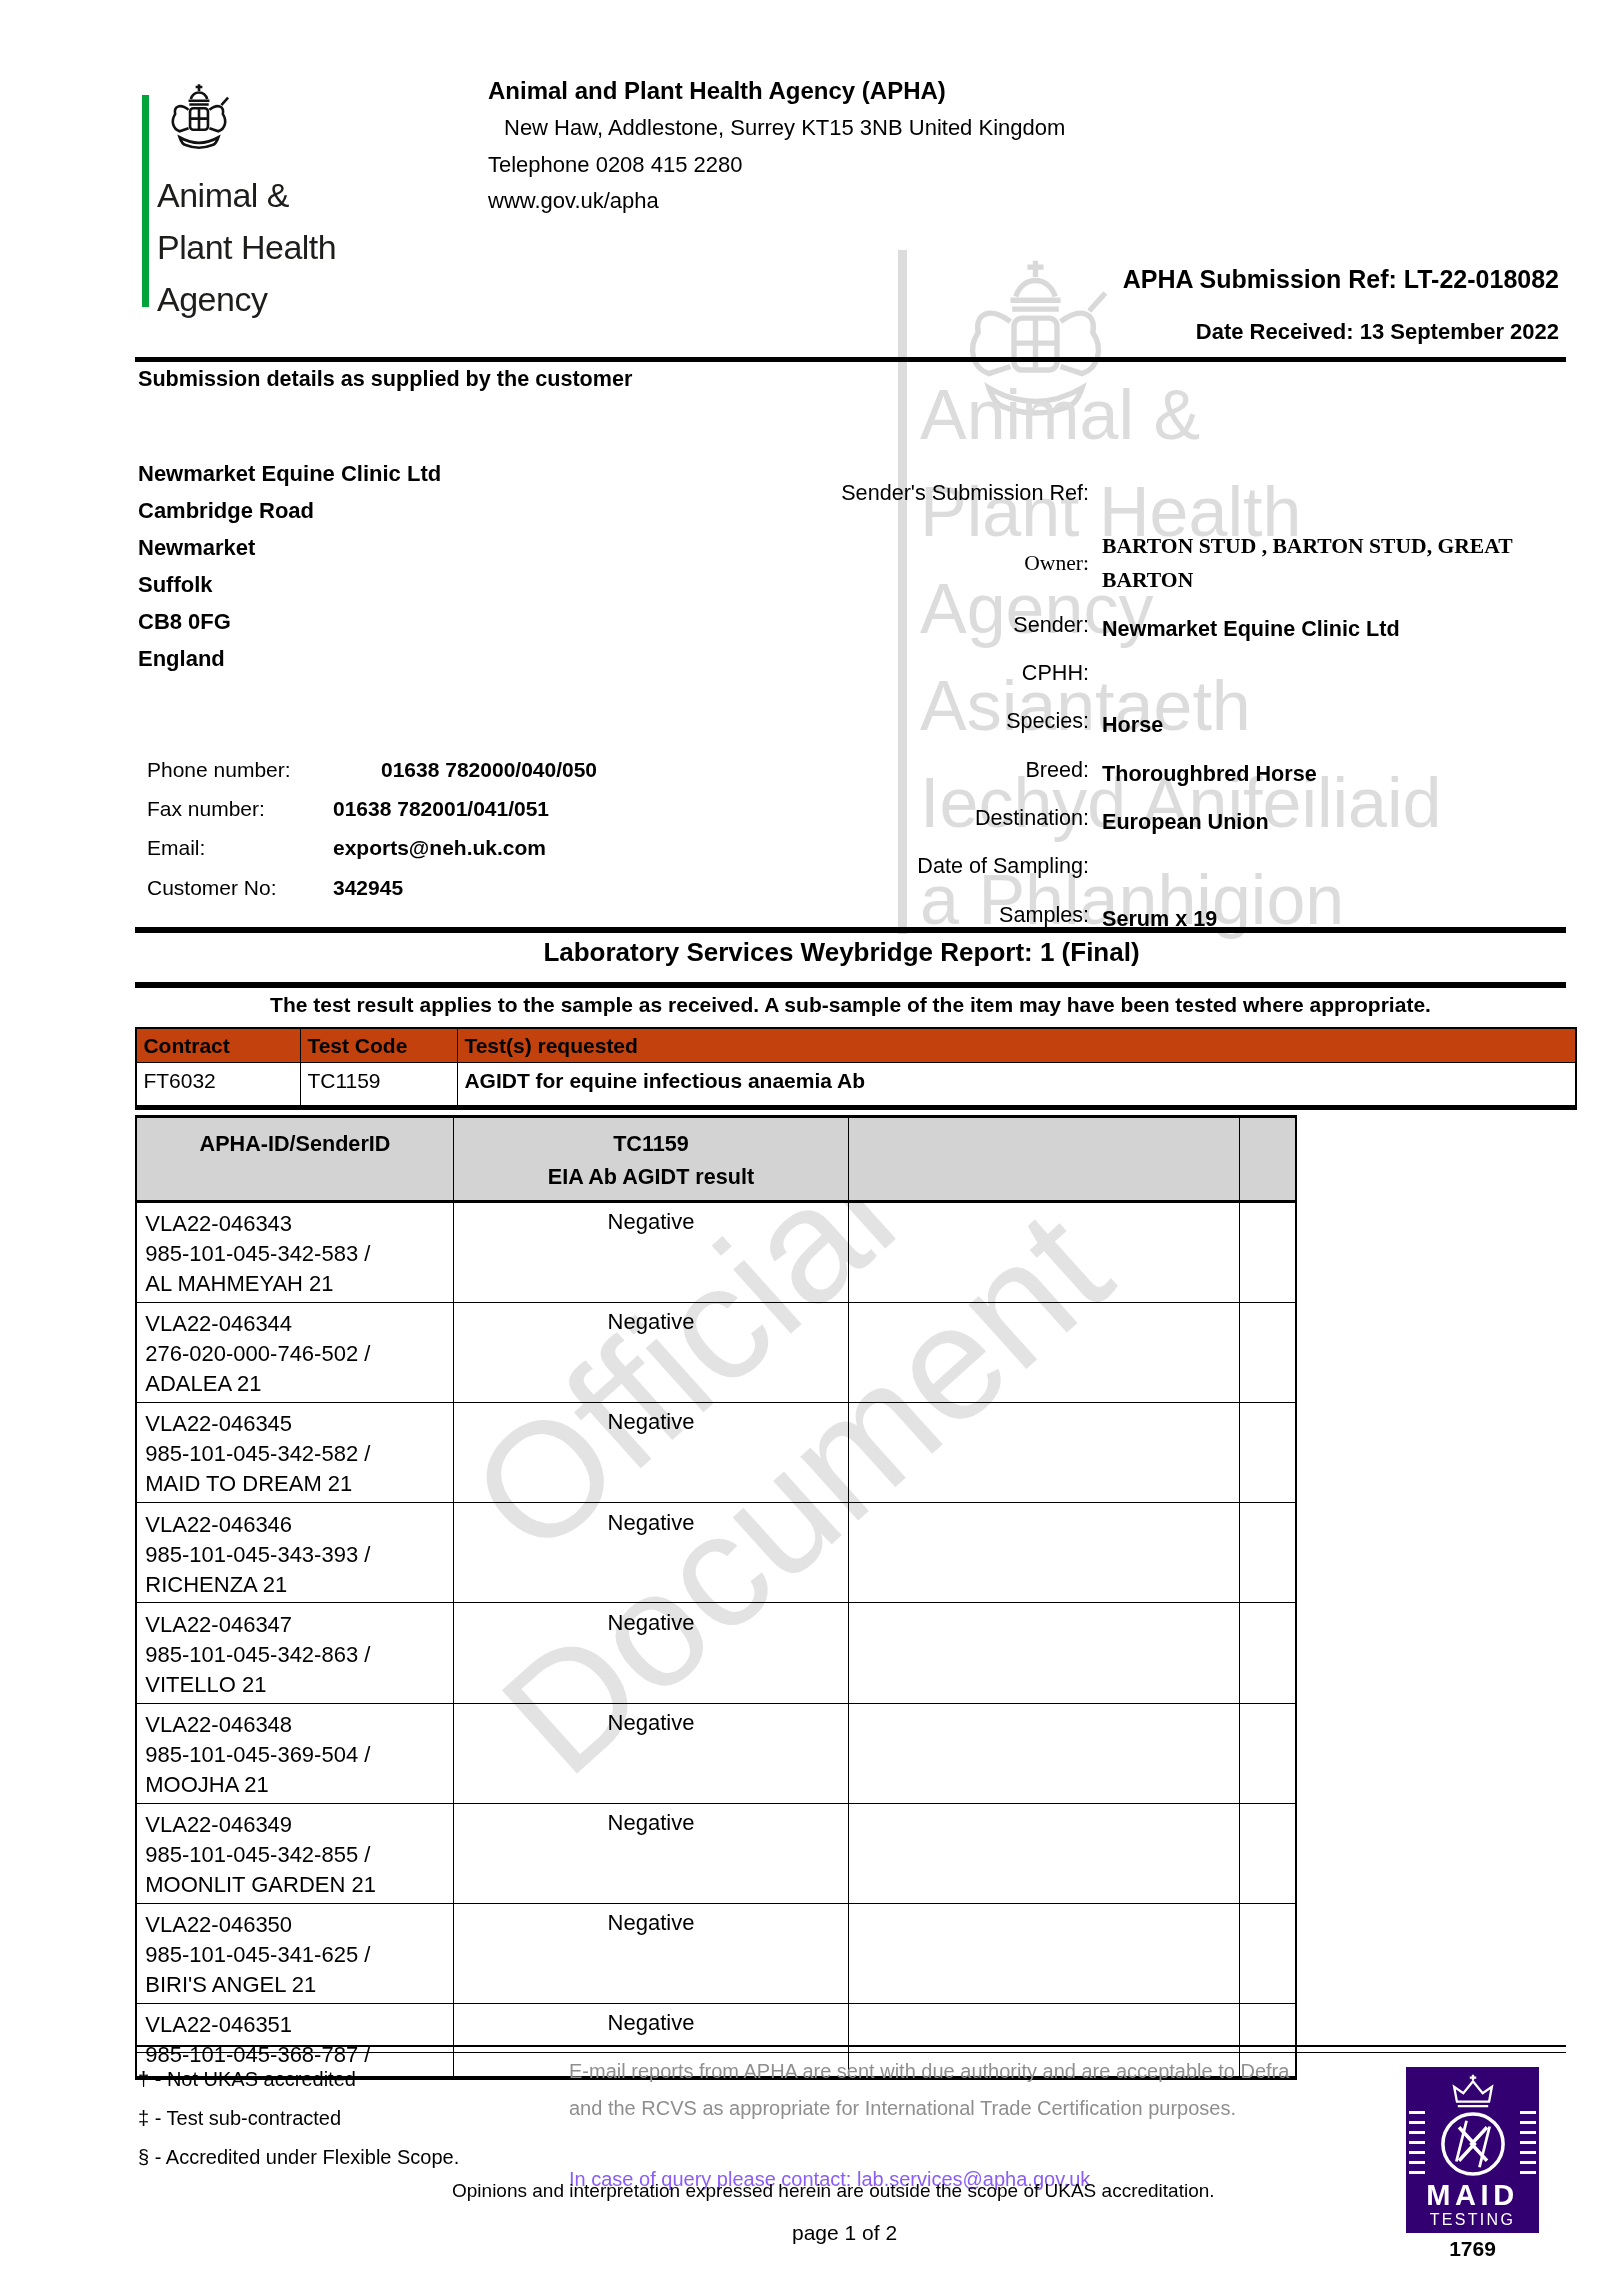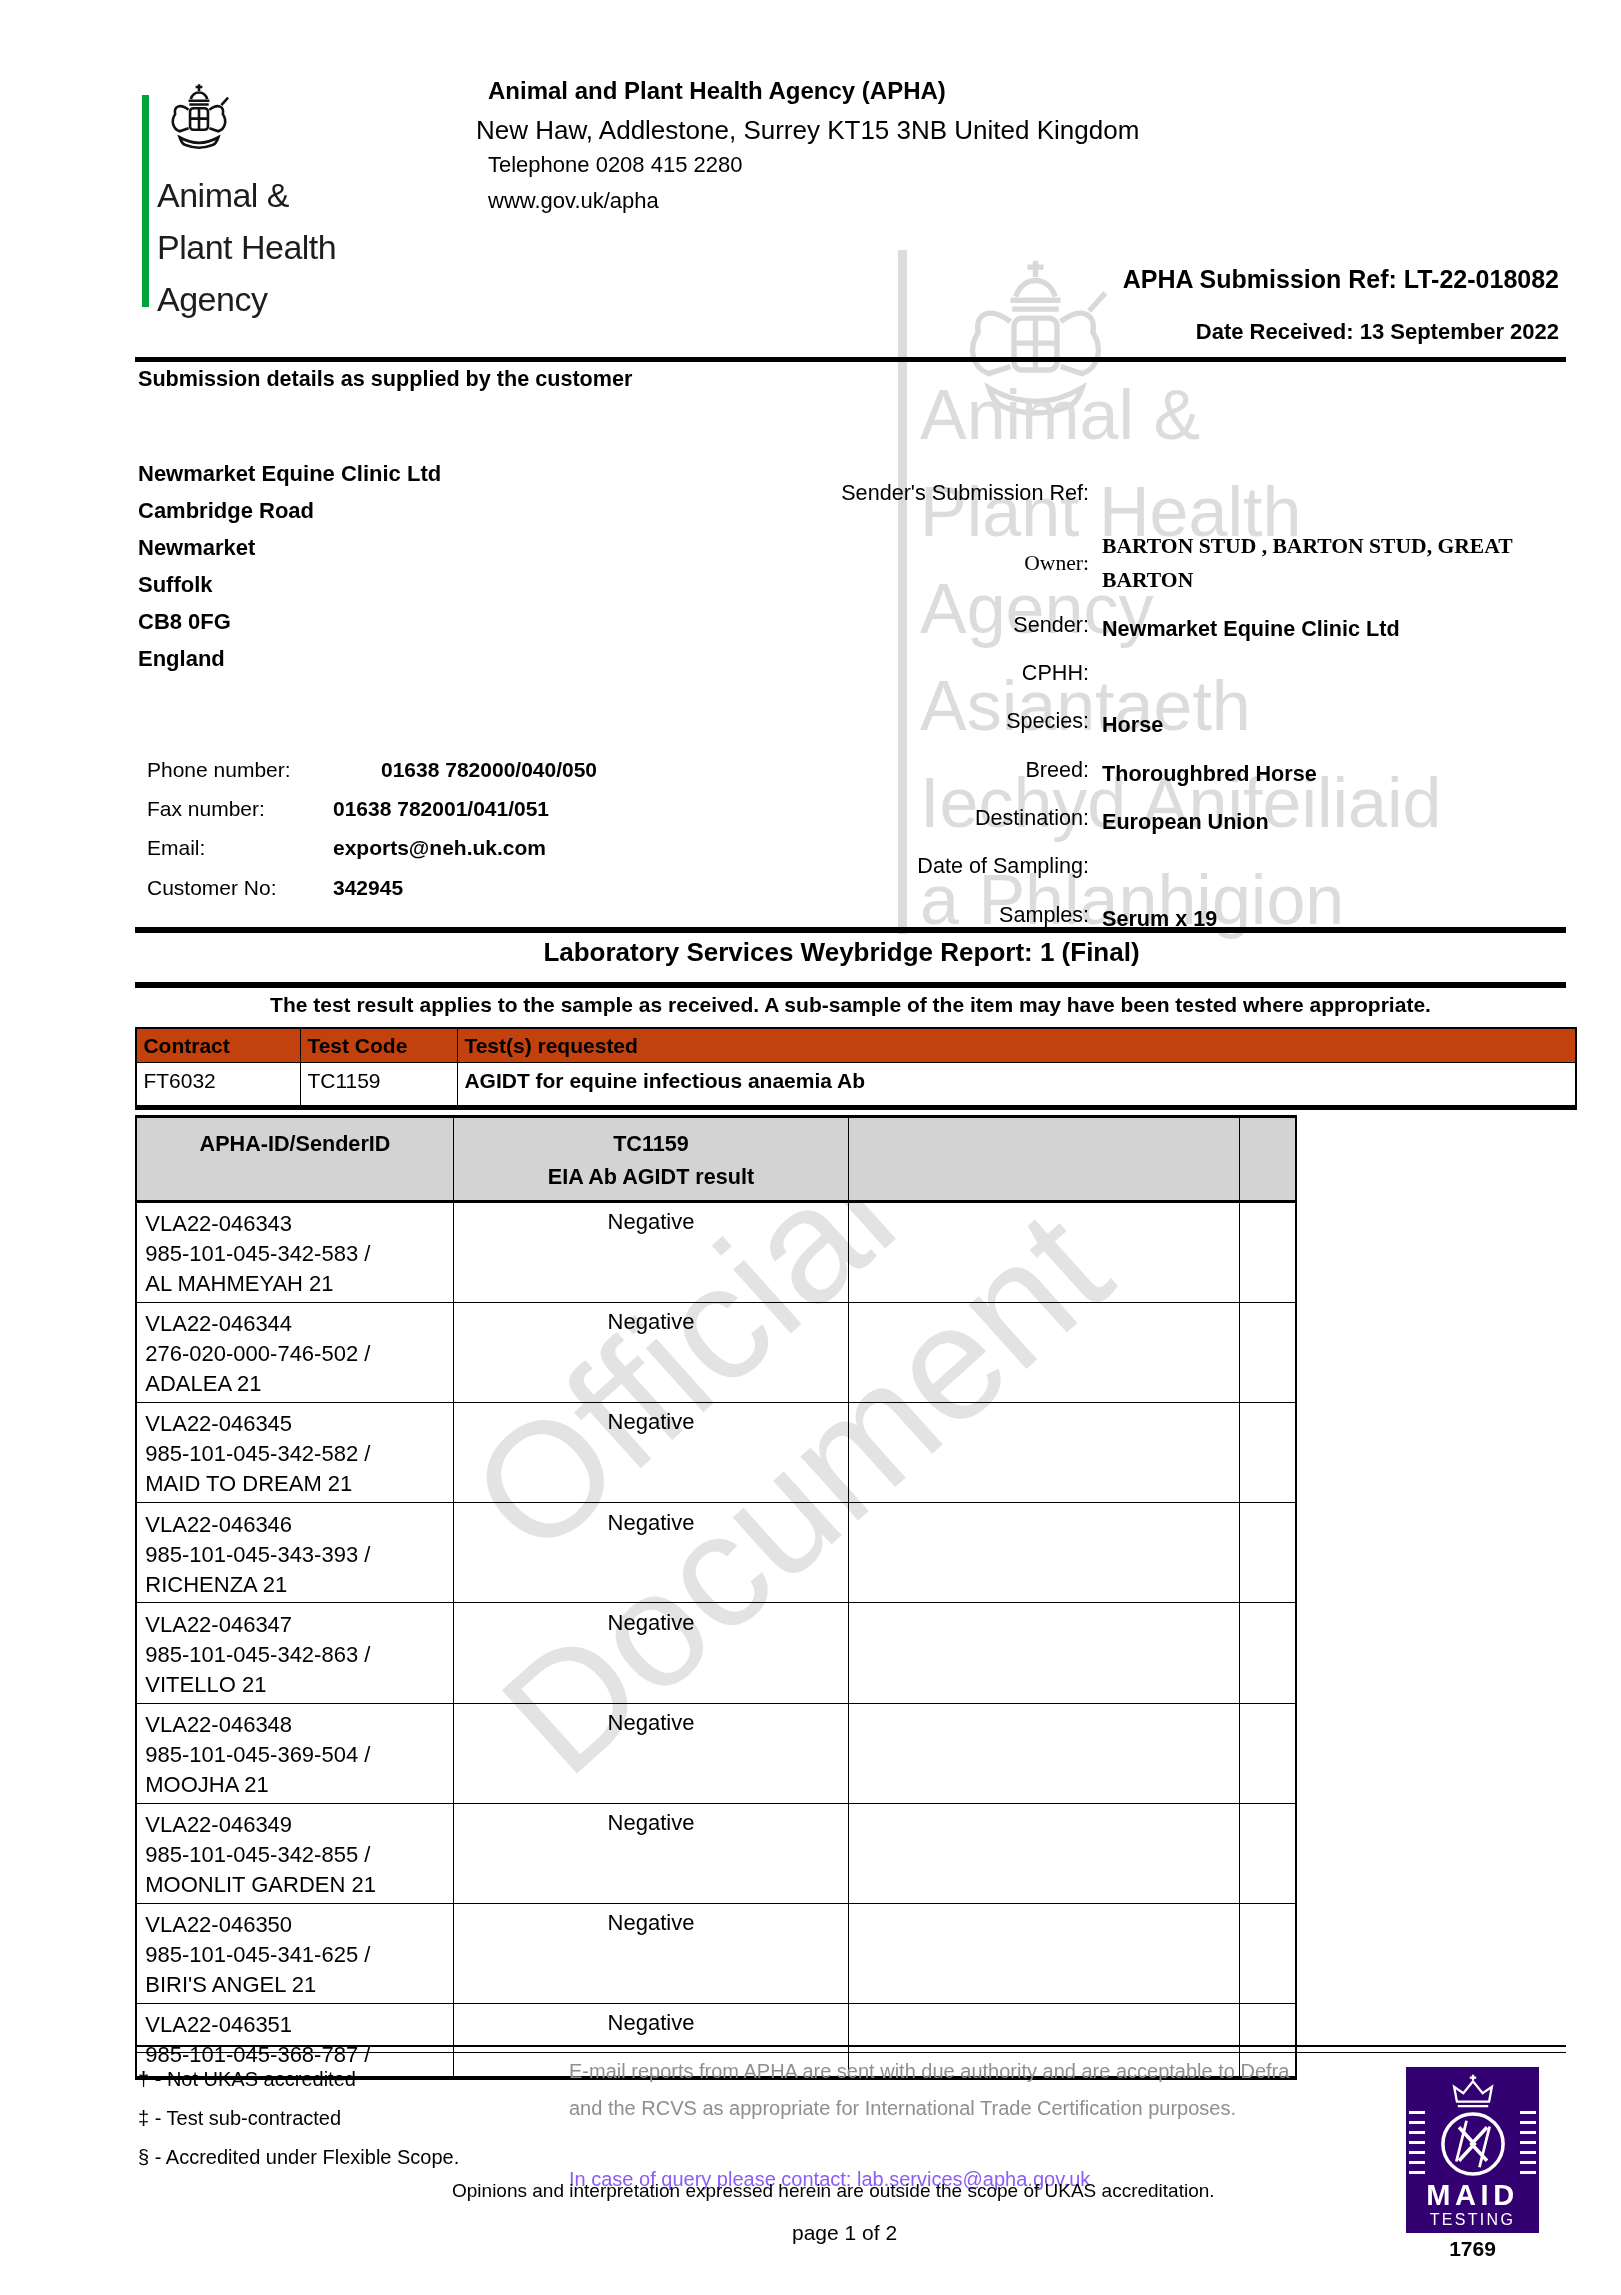--- a/index.html
+++ b/index.html
@@ -19,21 +19,21 @@
   .z1{position:absolute;z-index:2;}
 
   
   .logo-bar{left:142px;top:95px;width:6.9px;height:212px;background:#00a43b;}
   .logo-crest{left:158px;top:78px;width:82px;height:79px;color:#111;}
   .logo-text{left:157px;top:169px;font-size:34px;line-height:52px;color:#1d1d1b;
              white-space:pre-line;letter-spacing:-0.5px;}
 
   
   .hdr-title{left:488px;top:77px;font-size:24px;font-weight:bold;}
-  .hdr-line1{left:476px;top:115px;font-size:26px;}
+  .hdr-line1{left:504px;top:115px;font-size:22px;}
   .hdr-line2{left:488px;top:152px;font-size:22px;}
   .hdr-line3{left:488px;top:188px;font-size:22px;}
 
   .sub-ref{right:63px;top:265px;text-align:right;font-weight:bold;font-size:25px;}
   .date-received{right:63px;top:319px;text-align:right;font-weight:bold;font-size:22px;}
 
   .hr-top{left:135px;top:357px;width:1431px;height:5px;background:#000;}
 
   .section-heading{left:138px;top:366px;font-size:21.6px;font-weight:bold;}
 

